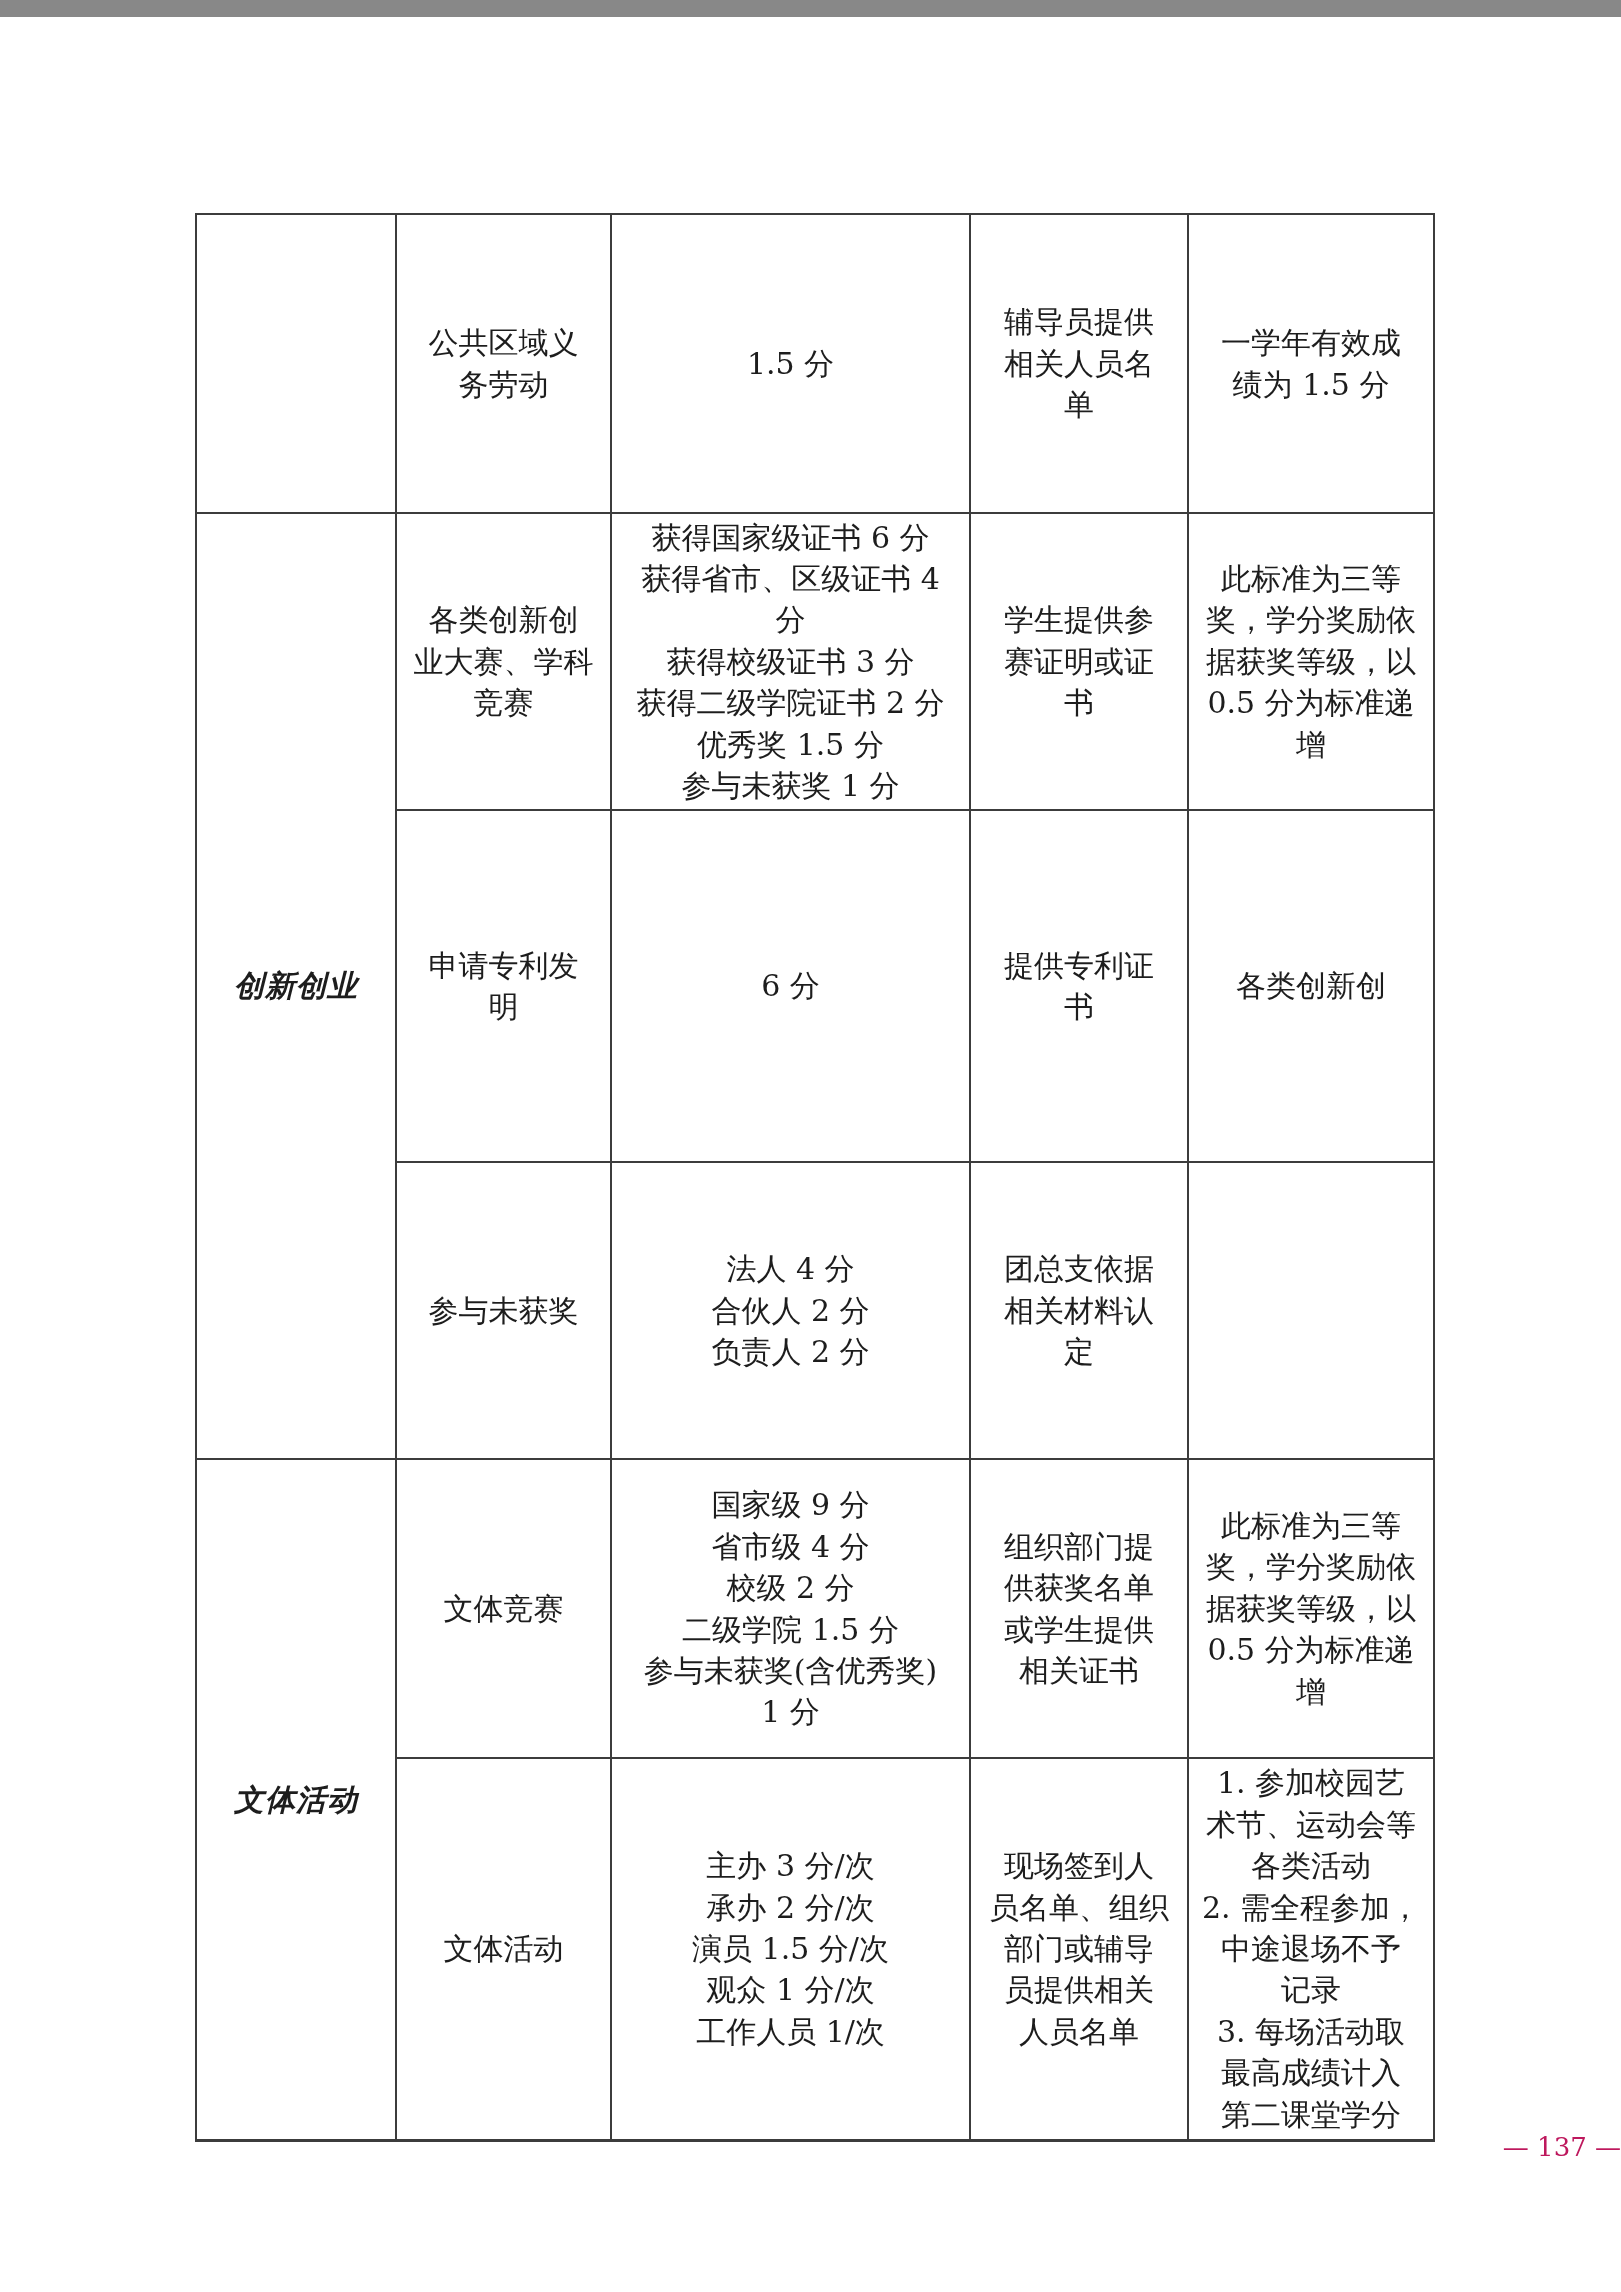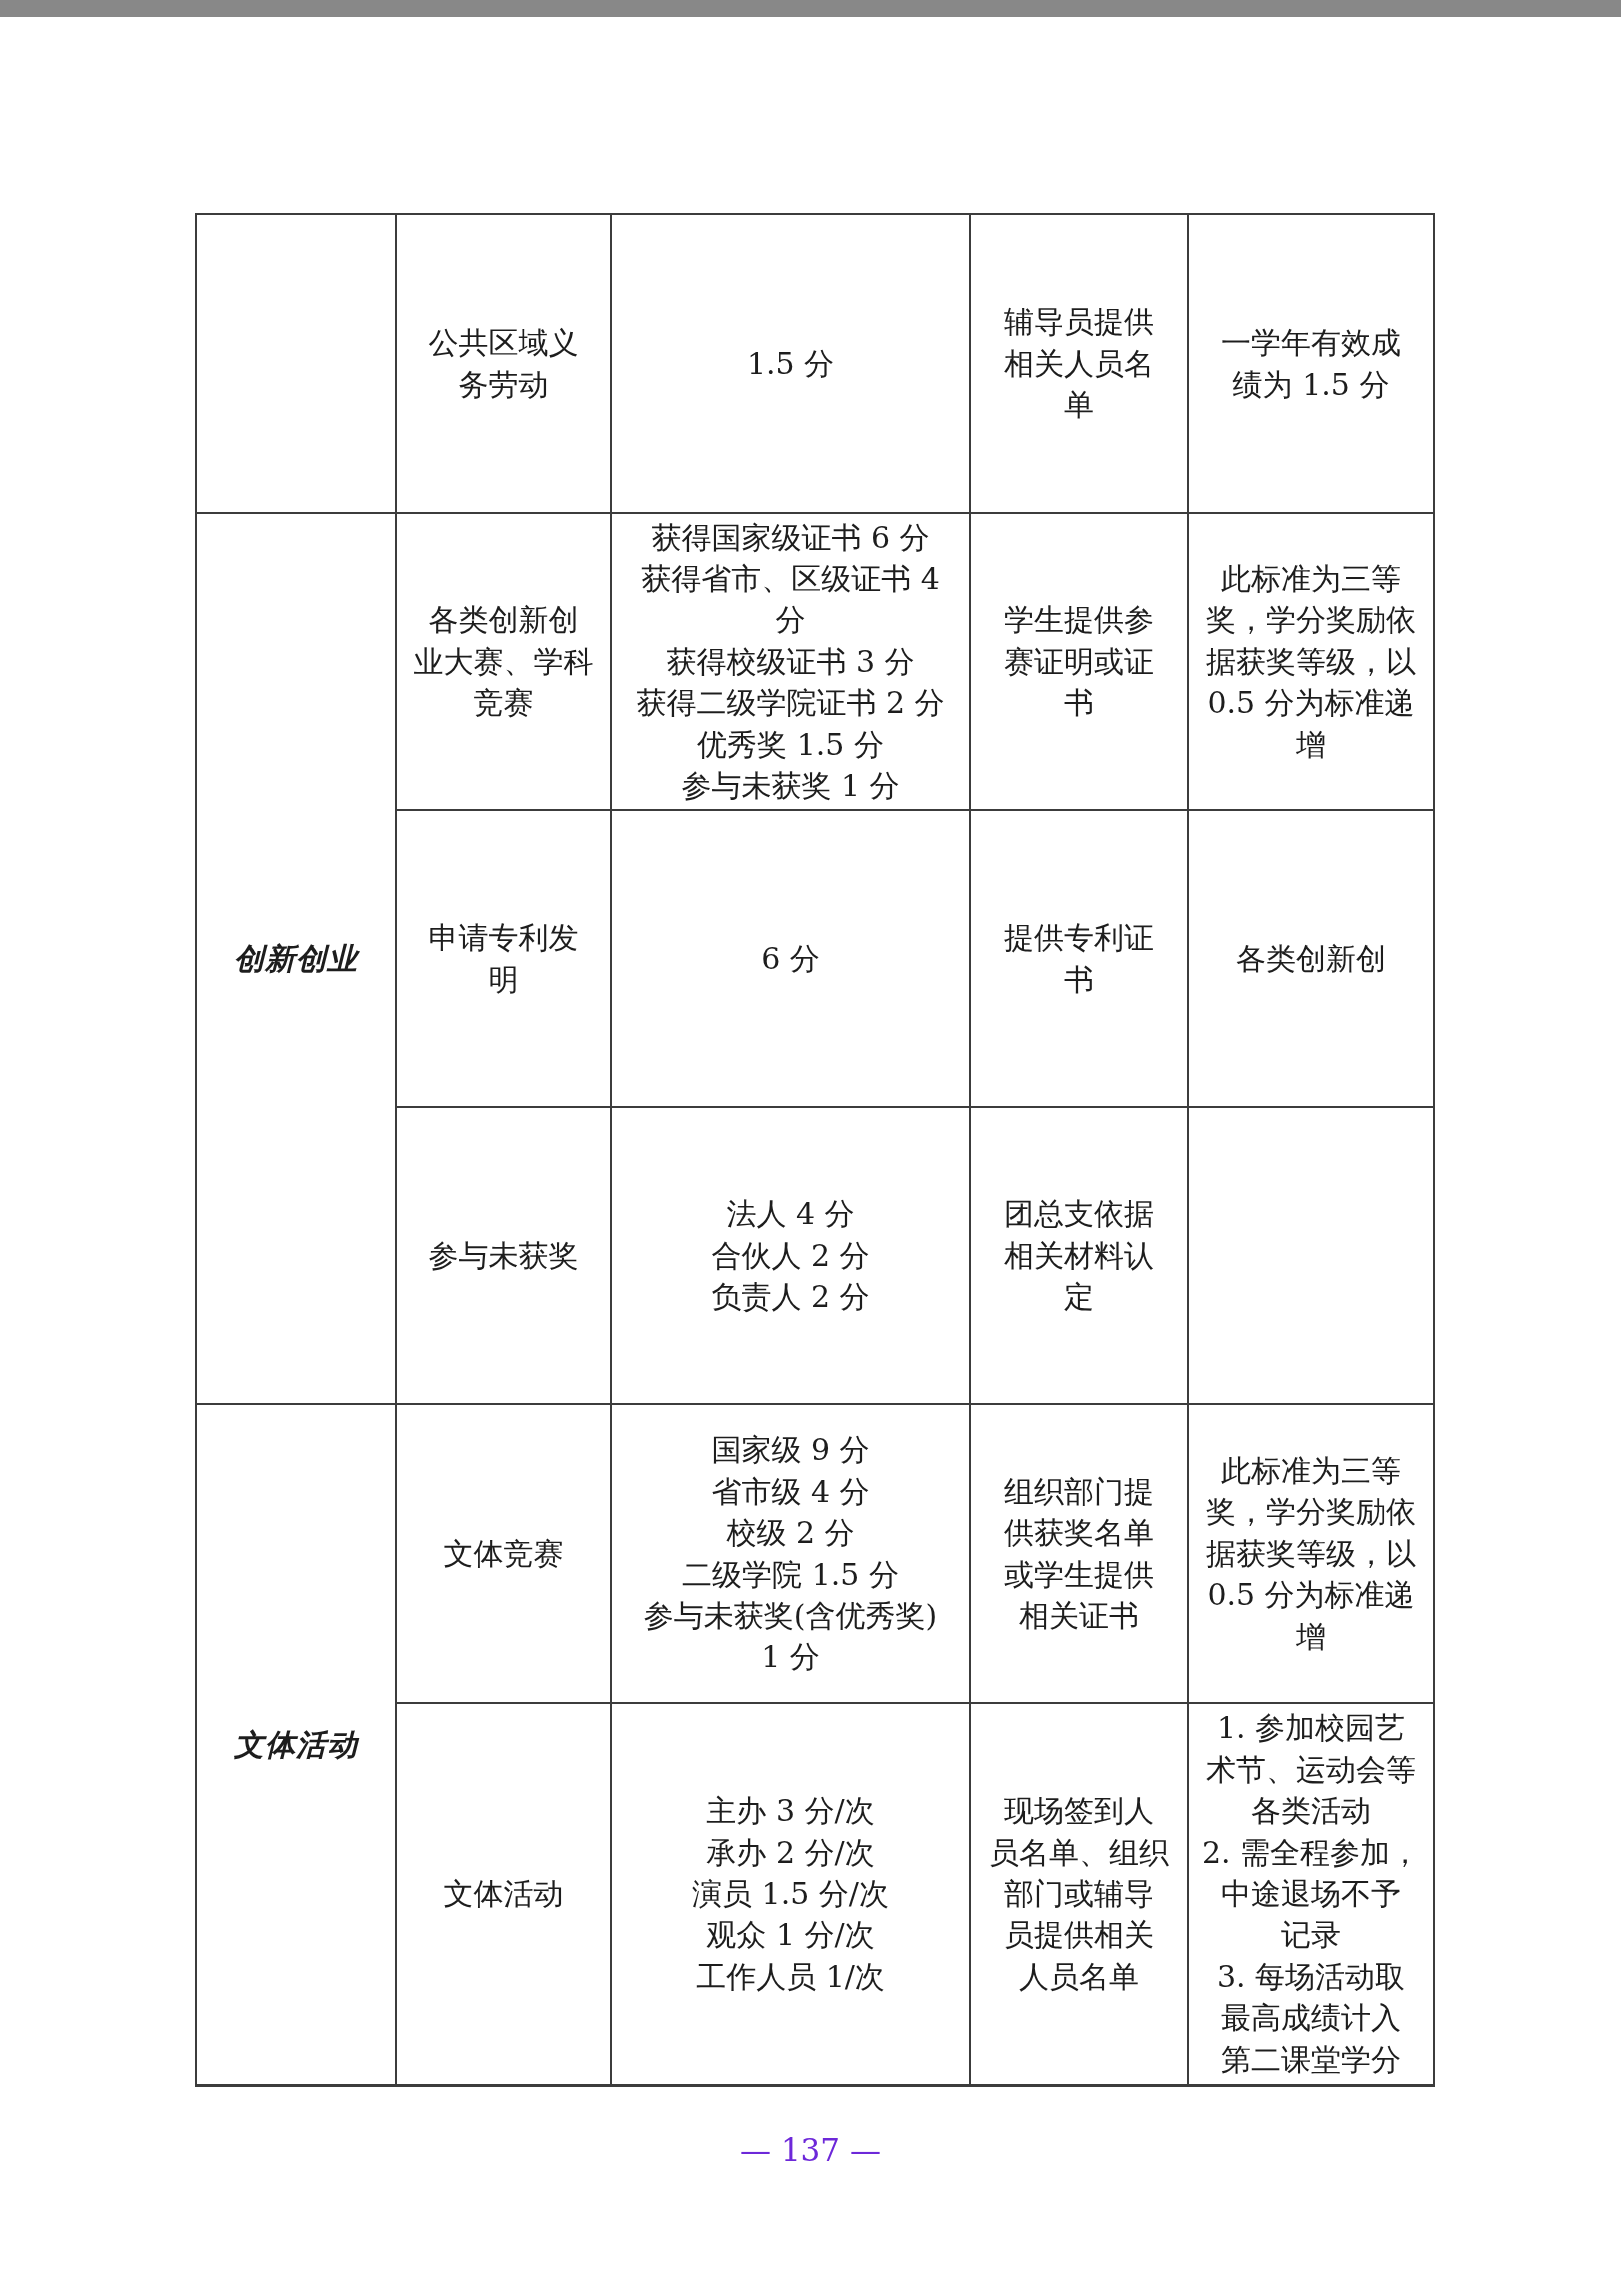--- a/index.html
+++ b/index.html
@@ -40,23 +40,23 @@
     font-size: 31px;
     letter-spacing: 1px;
     font-style: italic;
   }
   td.tight { line-height: 1.32; font-size: 29px; }
   .footer {
     position: absolute;
     top: 2115px;
     left: 0;
     width: 100%;
-    text-align: center;
-    font-size: 31px;
-    color: #6d28d9;
+    text-align: right;
+    font-size: 26px;
+    color: #be185d;
   }
 </style>
 </head>
 <body>
 
 <div class="page">
 
   <table class="rules">
     <colgroup>
       <col style="width:200px">
@@ -94,21 +94,21 @@
       <td class="bb-double">学生提供参
 赛证明或证
 书</td>
       <td class="bb-double">此标准为三等
 奖，学分奖励依
 据获奖等级，以
 0.5 分为标准递
 增</td>
     </tr>
 
-    <tr style="height:297px">
+    <tr style="height:352px">
       <td>申请专利发
 明</td>
       <td>6 分</td>
       <td>提供专利证
 书</td>
       <td>各类创新创</td>
     </tr>
 
     <tr style="height:297px">
       <td>参与未获奖</td>

